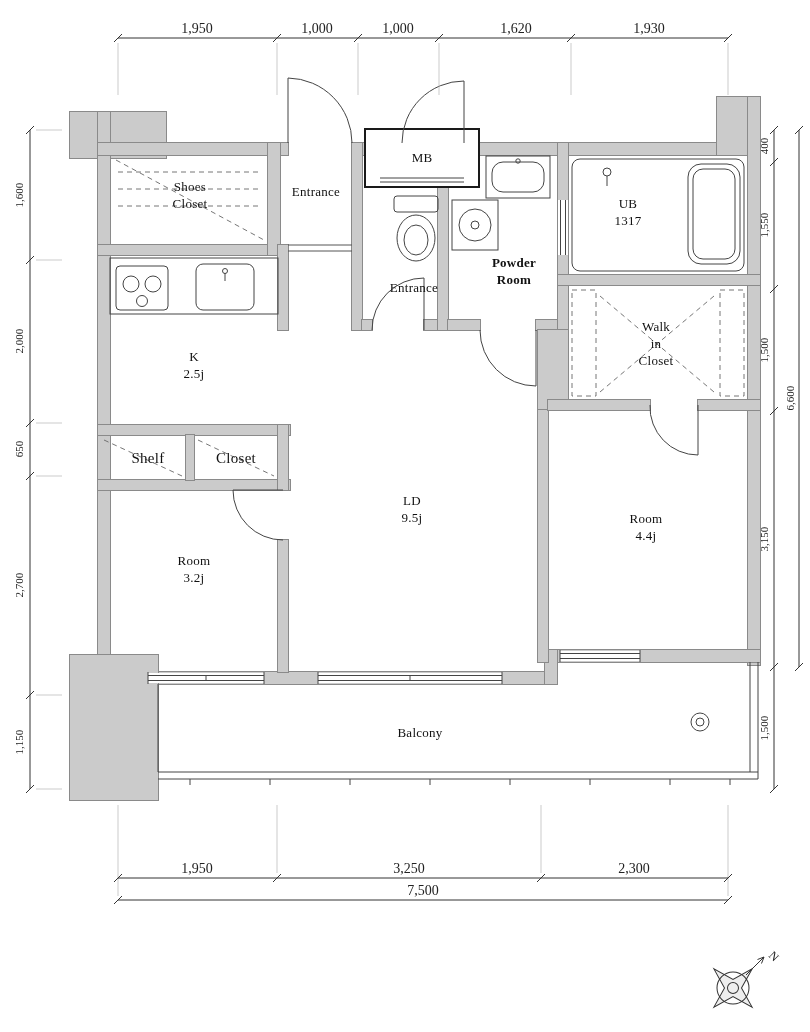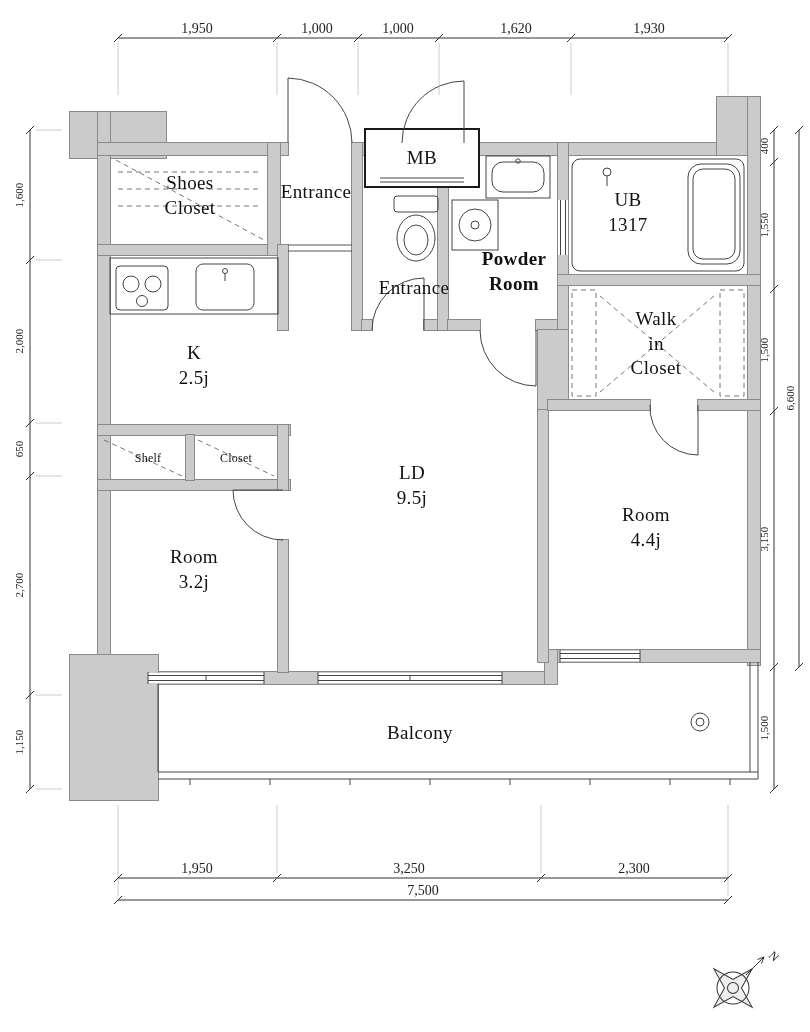--- a/index.html
+++ b/index.html
@@ -1,23 +1,23 @@
 <!DOCTYPE html>
 <html><head>
 <meta charset="utf-8">
 <style>
   html,body{margin:0;padding:0;background:#fff;}
   .canvas{position:relative;width:810px;height:1032px;background:#ffffff;
           font-family:"Liberation Serif",serif;overflow:hidden;}
   .wall{position:absolute;background:#cbcbcb;outline:1px solid #8a8a8a;}
   .mb-box{position:absolute;background:#fff;border:2px solid #1a1a1a;box-sizing:border-box;}
   svg.overlay{position:absolute;left:0;top:0;}
-  .rlabel{position:absolute;transform:translate(-50%,-50%);font-size:19px;line-height:1.3;
+  .rlabel{position:absolute;transform:translate(-50%,-50%);font-size:13px;line-height:1.3;
           color:#111;text-align:center;white-space:pre-line;letter-spacing:.02em;}
-  .rlabel.sm{font-size:12px;}
+  .rlabel.sm{font-size:15px;}
   .dim{position:absolute;transform:translate(-50%,-50%);font-size:14px;color:#222;white-space:nowrap;}
   .dimv{position:absolute;transform:translate(-50%,-50%) rotate(-90deg);font-size:11px;color:#222;white-space:nowrap;}
 </style>
 </head>
 <body>
 
 <div class="canvas">
 
   <div class="wall" style="left:70px;top:112px;width:96px;height:46px;"></div>
   <div class="wall" style="left:98px;top:112px;width:12px;height:583px;"></div>
@@ -267,21 +267,21 @@
 Room</div>
   <div class="rlabel" style="left:628px;top:213px;">UB
 1317</div>
   <div class="rlabel" style="left:656px;top:344px;">Walk
 in
 Closet</div>
   <div class="rlabel" style="left:194px;top:366px;">K
 2.5j</div>
   <div class="rlabel sm" style="left:148px;top:459px;">Shelf</div>
   <div class="rlabel sm" style="left:236px;top:459px;">Closet</div>
-  <div class="rlabel" style="left:412px;top:486px;">LD
+  <div class="rlabel" style="left:412px;top:510px;">LD
 9.5j</div>
   <div class="rlabel" style="left:194px;top:570px;">Room
 3.2j</div>
   <div class="rlabel" style="left:646px;top:528px;">Room
 4.4j</div>
   <div class="rlabel" style="left:420px;top:733px;">Balcony</div>
 
   <div class="dim" style="left:197px;top:29px;">1,950</div>
   <div class="dim" style="left:317px;top:29px;">1,000</div>
   <div class="dim" style="left:398px;top:29px;">1,000</div>

